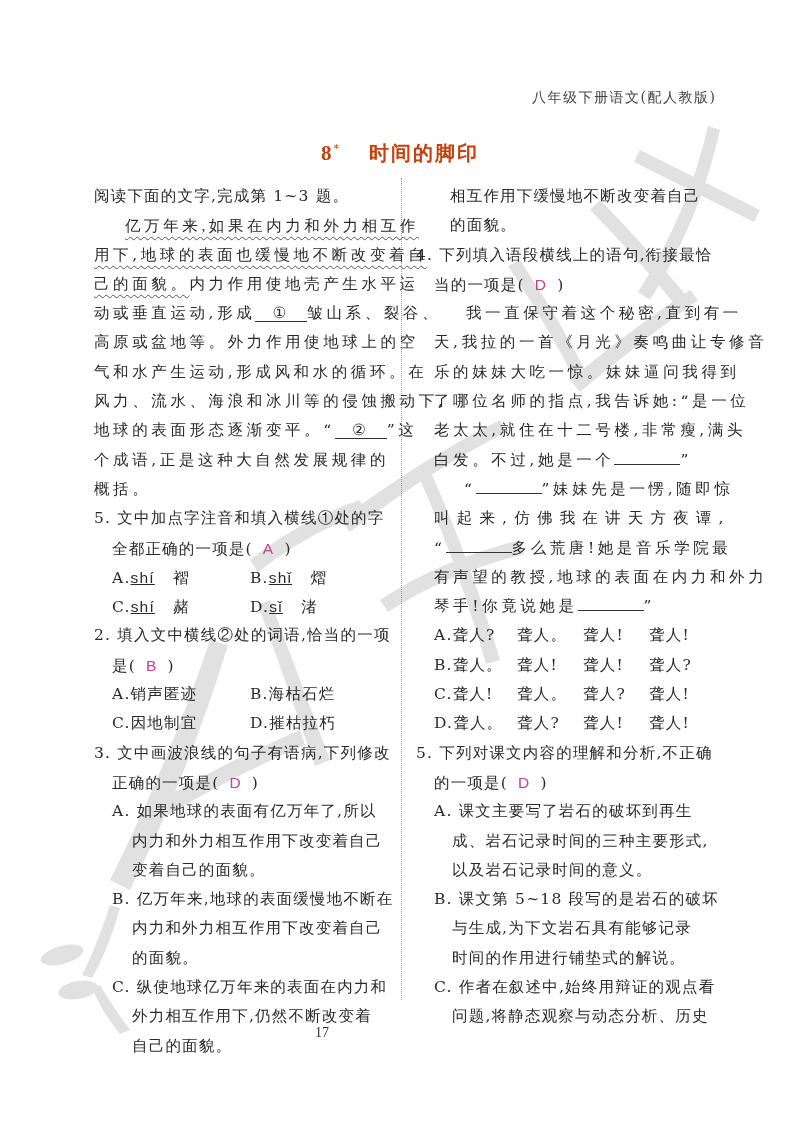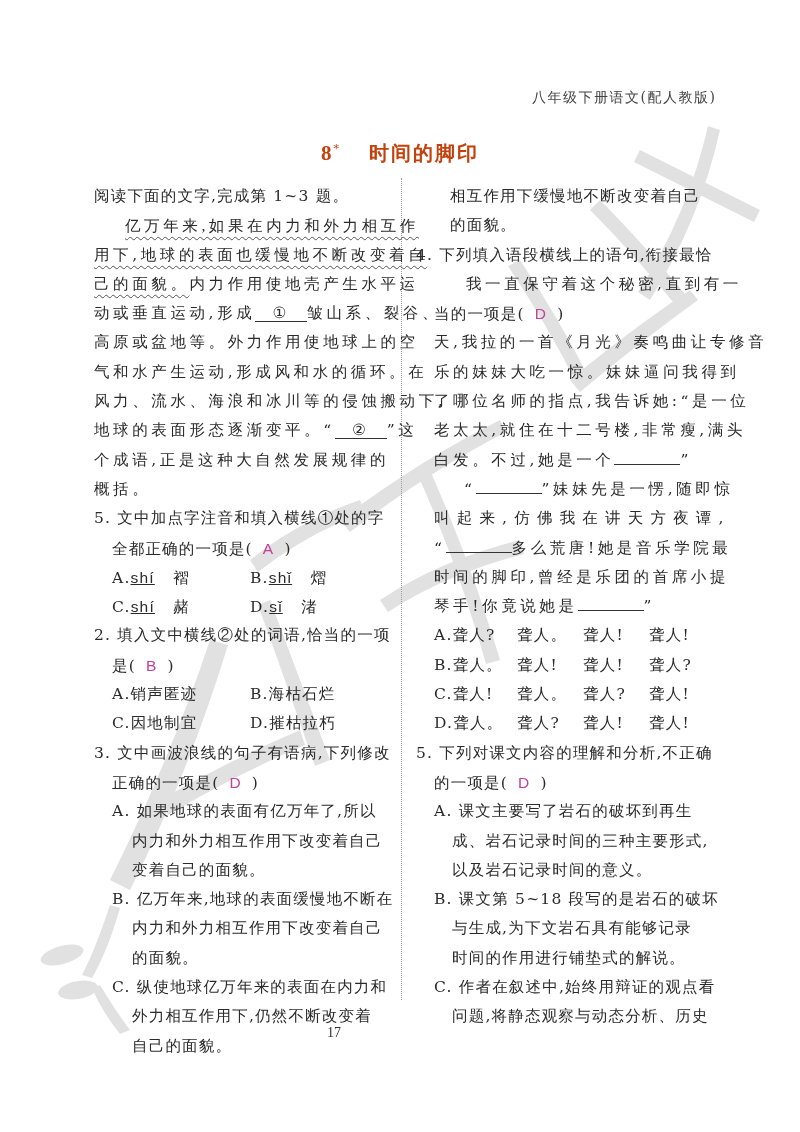--- a/index.html
+++ b/index.html
@@ -33,21 +33,21 @@
   .blank {
     display: inline-block; border-bottom: 1px solid #333; height: 18px; vertical-align: baseline;
     text-align: center; line-height: 20px;
   }
   .b1 { width: 52px; } .b2 { width: 52px; } .b3 { width: 66px; }
   .ans { color: #c2409a; font-family: "Liberation Sans", sans-serif; padding: 0 10px; }
   .opt-grid { display: flex; }
   .opt-grid span { display: inline-block; }
   .pin { font-family: "Liberation Sans", sans-serif; text-decoration: underline; }
   .pagenum {
-    position: absolute; top: 1025px; left: 16px; width: 636px; text-align: center;
+    position: absolute; top: 1025px; left: 4px; width: 636px; text-align: center;
     font-size: 14px; color: #333; font-family: "Liberation Serif", serif;
   }
 </style>
 </head>
 <body>
 
 <svg class="watermark" width="800" height="1132" viewBox="0 0 800 1132">
   <g fill="#dcdcdc" opacity="0.85">
 
     <ellipse cx="62" cy="955" rx="22" ry="9" transform="rotate(-15 62 955)"></ellipse>
@@ -135,31 +135,31 @@
   </div>
 </div>
 
 <div class="col col-right">
 
   <div class="line" style="padding-left:20px;">相互作用下缓慢地不断改变着自己</div>
   <div class="line" style="padding-left:20px;">的面貌。</div>
 
   <div style="margin-left:-14px;">
     <div class="line">4. 下列填入语段横线上的语句,衔接最恰</div>
+    <div class="line ind1"><span>当的一项是(</span><span class="ans">D</span><span>)</span></div>
     <div class="line wide" style="padding-left:50px;">我一直保守着这个秘密,直到有一</div>
-    <div class="line ind1"><span>当的一项是(</span><span class="ans">D</span><span>)</span></div>
     <div class="line wide" style="padding-left:18px;">天,我拉的一首《月光》奏鸣曲让专修音</div>
     <div class="line wide" style="padding-left:18px;">乐的妹妹大吃一惊。妹妹逼问我得到</div>
     <div class="line wide" style="padding-left:18px;">了哪位名师的指点,我告诉她:“是一位</div>
     <div class="line wide" style="padding-left:18px;">老太太,就住在十二号楼,非常瘦,满头</div>
     <div class="line wide" style="padding-left:18px;"><span>白发。不过,她是一个</span><span class="blank b3"></span><span>”</span></div>
     <div class="line wide" style="padding-left:48px;"><span>“</span><span class="blank b3"></span><span>”妹妹先是一愣,随即惊</span></div>
     <div class="line wide" style="padding-left:18px;letter-spacing:7.2px;">叫起来,仿佛我在讲天方夜谭,</div>
     <div class="line wide" style="padding-left:18px;"><span>“</span><span class="blank b3"></span><span>多么荒唐!她是音乐学院最</span></div>
-    <div class="line wide" style="padding-left:18px;">时间的脚印,曾经是乐团的首席小提</div>
+    <div class="line wide" style="padding-left:18px;">有声望的教授,地球的表面在内力和外力</div>
     <div class="line wide" style="padding-left:18px;"><span>琴手!你竟说她是</span><span class="blank b3"></span><span>”</span></div>
 
     <div class="line ind1 opt-grid">
       <span style="width:83px"><span>A. </span><span>聋人?</span></span>
       <span style="width:66px">聋人。</span>
       <span style="width:66px">聋人!</span>
       <span>聋人!</span>
     </div>
     <div class="line ind1 opt-grid">
       <span style="width:83px"><span>B. </span><span>聋人。</span></span>

